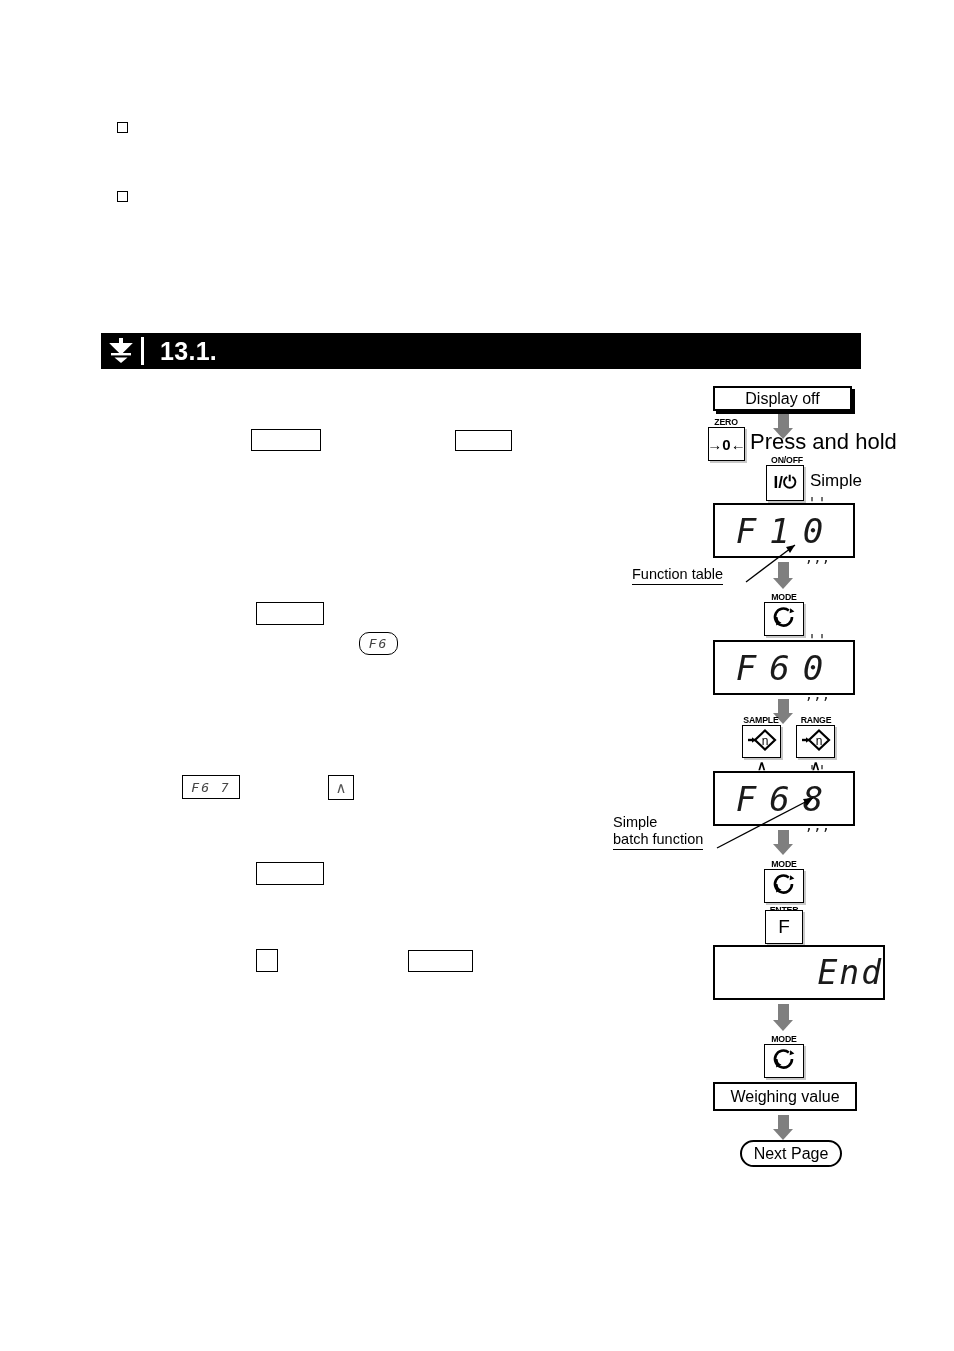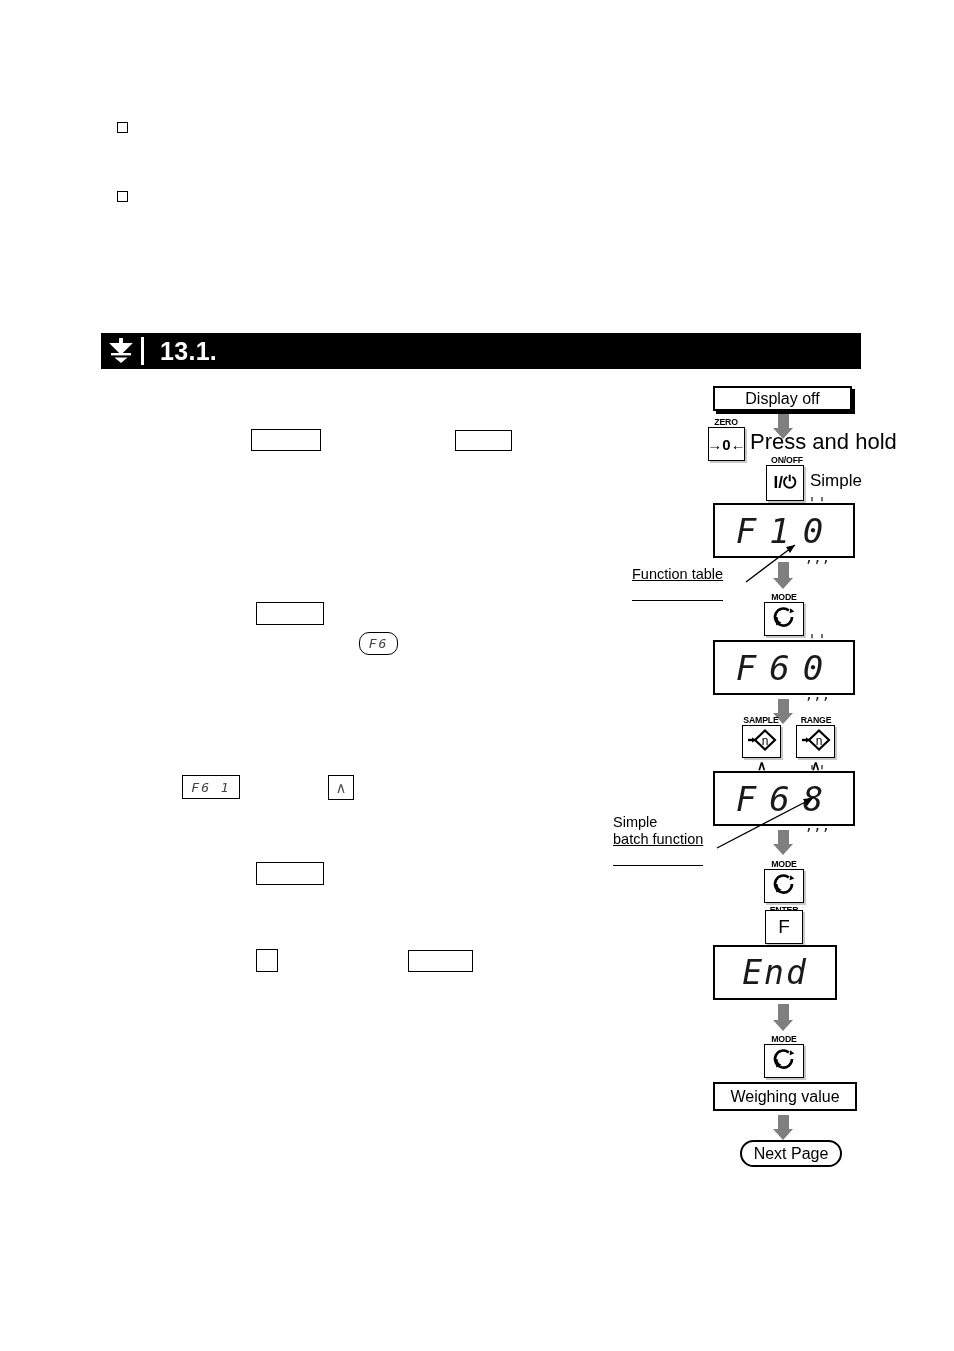--- a/index.html
+++ b/index.html
@@ -159,21 +159,21 @@
     position:absolute;
     font-size:13px;font-weight:bold;line-height:1;
   }
 
   .flabel{
     position:absolute;
     font-size:14.5px;
     line-height:17px;
     white-space:nowrap;
   }
-  .underline-lbl{border-bottom:1.6px solid #000;padding-bottom:17px;text-decoration:underline;}
+  .underline-lbl{border-bottom:1.6px solid #000;padding-bottom:1px;}
 
   .pill{
     position:absolute;
     border:2px solid #000;
     border-radius:30px;
     background:#fff;
     display:flex;align-items:center;justify-content:center;
     font-size:16px;
     box-sizing:border-box;
   }
@@ -212,21 +212,21 @@
   </div>
 
   <div class="blank-box" style="left:251px;top:429px;width:68px;height:20px;"></div>
   <div class="blank-box" style="left:455px;top:430px;width:55px;height:19px;"></div>
   <div class="blank-box" style="left:256px;top:602px;width:66px;height:21px;"></div>
   <div class="blank-box" style="left:256px;top:862px;width:66px;height:21px;"></div>
   <div class="blank-box" style="left:256px;top:949px;width:20px;height:21px;"></div>
   <div class="blank-box" style="left:408px;top:950px;width:63px;height:20px;"></div>
 
   <div class="seg-inline" style="left:359px;top:632px;width:37px;height:21px;border-radius:10px;">F6</div>
-  <div class="seg-inline" style="left:182px;top:775px;width:56px;height:22px;">F6 1</div>
+  <div class="seg-inline" style="left:182px;top:775px;width:56px;height:22px;">F6 7</div>
   <div class="key-inline" style="left:328px;top:775px;width:24px;height:23px;">∧</div>
 
   <div class="flow">
 
     <div class="fbox shadow" style="left:113px;top:4px;width:139px;height:25px;">Display off</div>
 
     <div class="arrow" style="left:173px;top:32px;">
       <div class="shaft" style="height:14px;"></div>
         <div class="head"></div>
     </div>
@@ -344,21 +344,21 @@
           <path d="M5.2 12 a8.5 8.5 0 0 0 3.3 6.7" fill="none" stroke="#000" stroke-width="2.6"></path>
         </svg>
       </span>
     </div>
     <div class="keycap" style="left:160px;top:522px;width:48px;">ENTER</div>
 
     <div class="keybtn" style="left:165px;top:528px;width:38px;height:34px;font-size:19px;">
       <span>F</span>
     </div>
 
-    <div class="disp" style="left:113px;top:563px;width:124px;height:55px;">
+    <div class="disp" style="left:113px;top:563px;width:172px;height:55px;justify-content:flex-end;">
       <div class="seg" style="letter-spacing:2px;font-size:33px;">End</div>
     </div>
 
     <div class="arrow" style="left:173px;top:622px;">
       <div class="shaft" style="height:16px;"></div>
         <div class="head"></div>
     </div>
 
     <div class="keycap" style="left:160px;top:651px;width:48px;">MODE</div>
     <div class="keybtn" style="left:164px;top:662px;width:40px;height:34px;">

